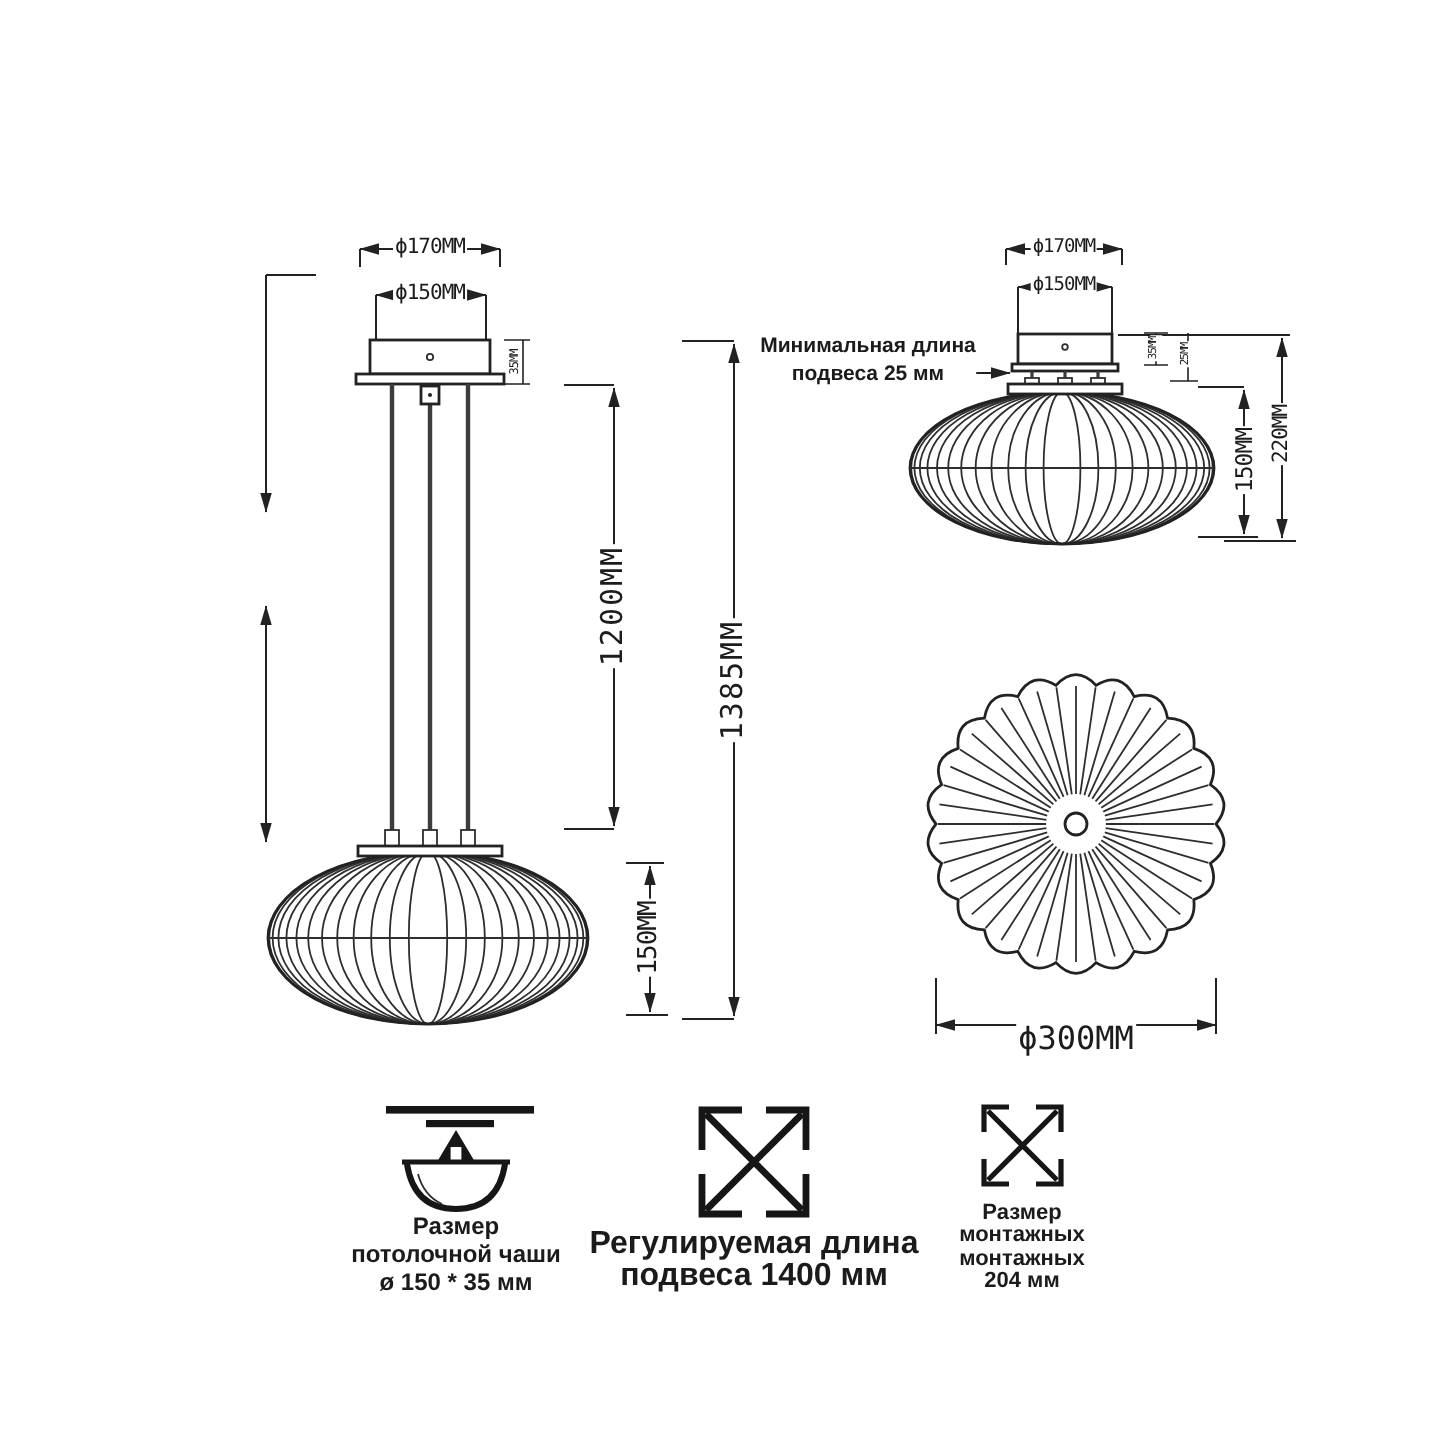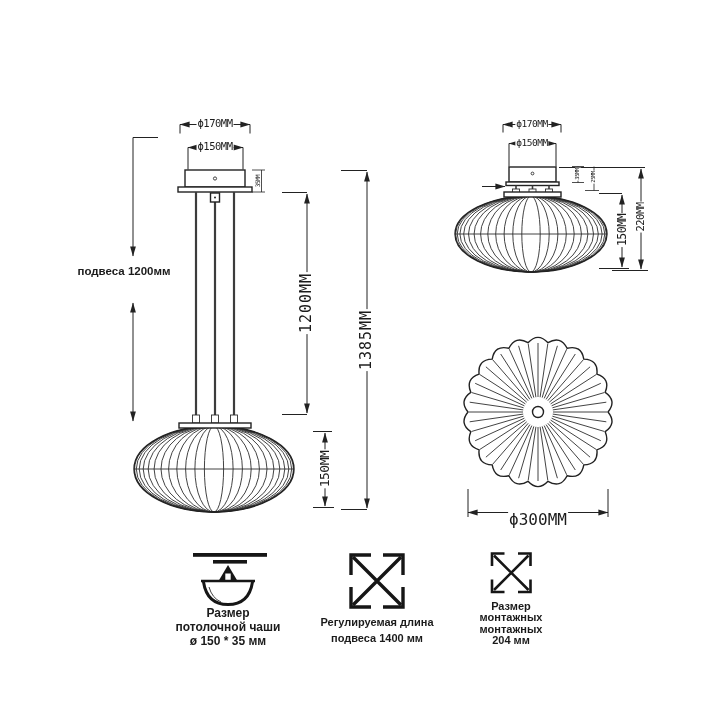--- a/index.html
+++ b/index.html
@@ -227,40 +227,43 @@
 </svg>
 
 <div class="t" style="left:215px;top:124px;font-size:10.5px">ϕ170MM</div>
 <div class="t" style="left:215px;top:147px;font-size:10.5px">ϕ150MM</div>
 <div class="t tv" style="left:258px;top:181px;font-size:6px">35MM</div>
 <div class="t tv tbig" style="left:307px;top:303px;font-size:15px">1200MM</div>
 <div class="t tv tbig" style="left:367px;top:340px;font-size:15px">1385MM</div>
 <div class="t tv" style="left:325px;top:469px;font-size:13px">150MM</div>
 
 <div class="lbl" style="left:124px;top:271px;font-size:11.5px;line-height:18px">
-  <div>подвеса 1200мм</div>
 </div>
 
 <div class="t" style="left:532px;top:124px;font-size:9.5px">ϕ170MM</div>
 <div class="t" style="left:532px;top:143px;font-size:9.5px">ϕ150MM</div>
 <div class="t tv" style="left:578px;top:174px;font-size:5.5px">35MM</div>
 <div class="t tv" style="left:594px;top:177px;font-size:5.5px">25MM</div>
 <div class="t tv" style="left:622px;top:230px;font-size:11.5px">150MM</div>
 <div class="t tv" style="left:641px;top:217px;font-size:10.5px">220MM</div>
 
+<div class="lbl" style="left:434px;top:180px;font-size:10.5px;line-height:14px">
+  <div>Минимальная длина</div>
+  <div>подвеса 25 мм</div>
+</div>
 
 <div class="t" style="left:538px;top:520px;font-size:16px;letter-spacing:0">ϕ300MM</div>
 
 <div class="lbl" style="left:228px;top:627px;font-size:12px;line-height:14px">
   <div>Размер</div>
   <div>потолочной чаши</div>
   <div>ø 150 * 35 мм</div>
 </div>
 
-<div class="lbl" style="left:377px;top:630px;font-size:11px;line-height:15.5px">
+<div class="lbl" style="left:377px;top:630px;font-size:16px;line-height:15.5px">
   <div>Регулируемая длина</div>
   <div>подвеса 1400 мм</div>
 </div>
 
 <div class="lbl" style="left:511px;top:624px;font-size:11px;line-height:11.3px">
   <div>Размер</div>
   <div>монтажных</div>
   <div>монтажных</div>
   <div>204 мм</div>
 </div>

